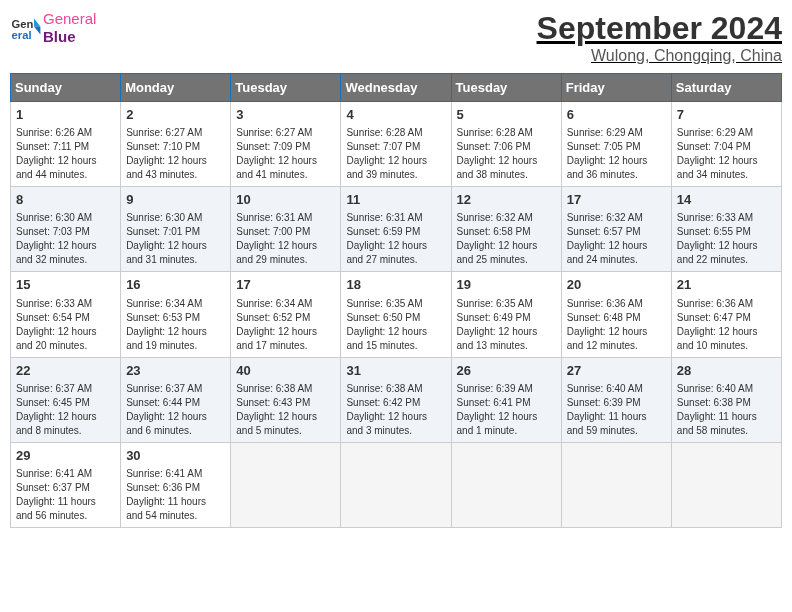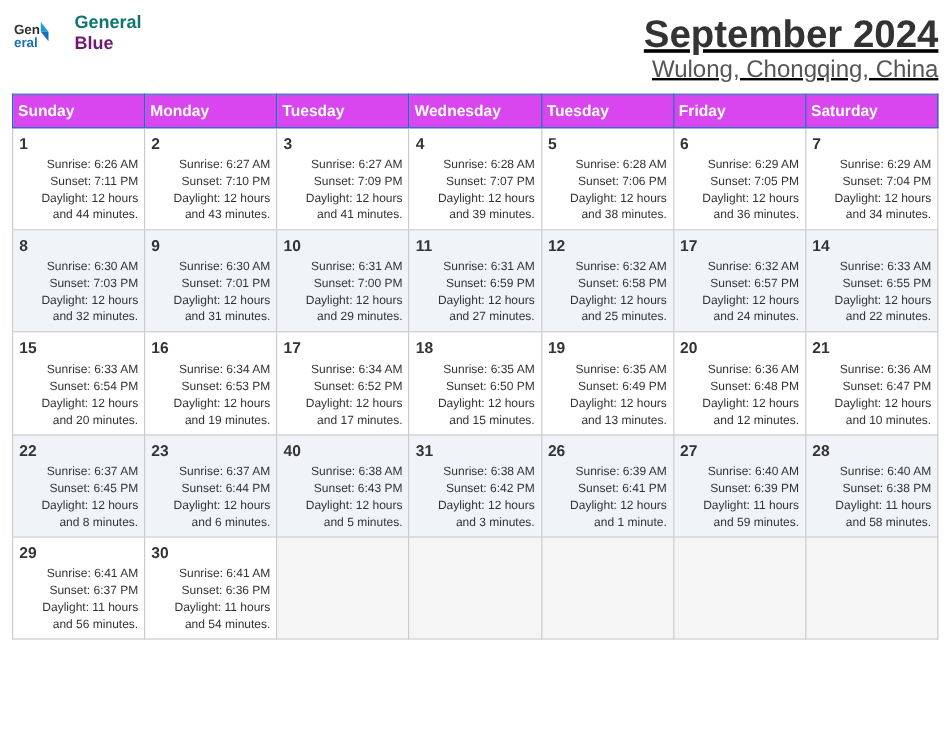--- a/index.html
+++ b/index.html
@@ -12,46 +12,46 @@
     }
     .header-area {
       display: flex;
       align-items: flex-start;
       justify-content: space-between;
       margin-bottom: 8px;
     }
     .logo {
       display: flex;
       align-items: center;
-      gap: 20px;
+      gap: 1px;
     }
     .logo-icon {
       width: 32px;
       height: 32px;
     }
     .title-area {
       text-align: right;
       text-decoration: underline;
     }
     .month-title {
       font-size: 32px;
       font-weight: bold;
       color: #333;
     }
     .location-title {
-      font-size: 20px;
+      font-size: 16px;
       color: #555;
     }
     .calendar {
       width: 100%;
       border-collapse: collapse;
       font-size: 11px;
     }
     .calendar th {
-      background-color: #d946ef;
+      background-color: #737373;
       color: #fff;
       padding: 6px 4px;
       text-align: left;
       font-size: 13px;
       font-weight: bold;
       border: 1px solid #1a6fba;
     }
     .calendar td {
       vertical-align: top;
       padding: 4px 5px;
@@ -67,39 +67,38 @@
     }
     .day-num {
       font-size: 13px;
       font-weight: bold;
       display: block;
       margin-bottom: 2px;
     }
     .day-info {
       font-size: 10px;
       color: #333;
-      text-align: right;
     }
     .row-shaded td {
       background-color: #f0f4f8;
     }
   </style>
 </head>
 <body>
 
 <div class="header-area">
   <div class="logo">
     <svg class="logo-icon" viewBox="0 0 40 40">
       <text x="2" y="20" font-size="14" font-weight="bold" fill="#333">Gen</text>
       <text x="2" y="34" font-size="14" font-weight="bold" fill="#1a6fba">eral</text>
       <polygon points="30,8 38,18 30,18" fill="#1a9cd8"></polygon>
       <polygon points="30,18 38,18 38,28" fill="#1a6fba"></polygon>
     </svg>
     <div>
-      <div style="font-size:15px; font-weight:bold; color:#0f766e; line-height:1.2;">General</div>
+      <div style="font-size:15px; font-weight:normal; color:#ec4899; line-height:1.2;">General</div>
       <div style="font-size:15px; font-weight:bold; color:#701a75; line-height:1.2;">Blue</div>
     </div>
   </div>
   <div class="title-area">
     <div class="month-title">September 2024</div>
     <div class="location-title">Wulong, Chongqing, China</div>
   </div>
 </div>
 
 <table class="calendar">

